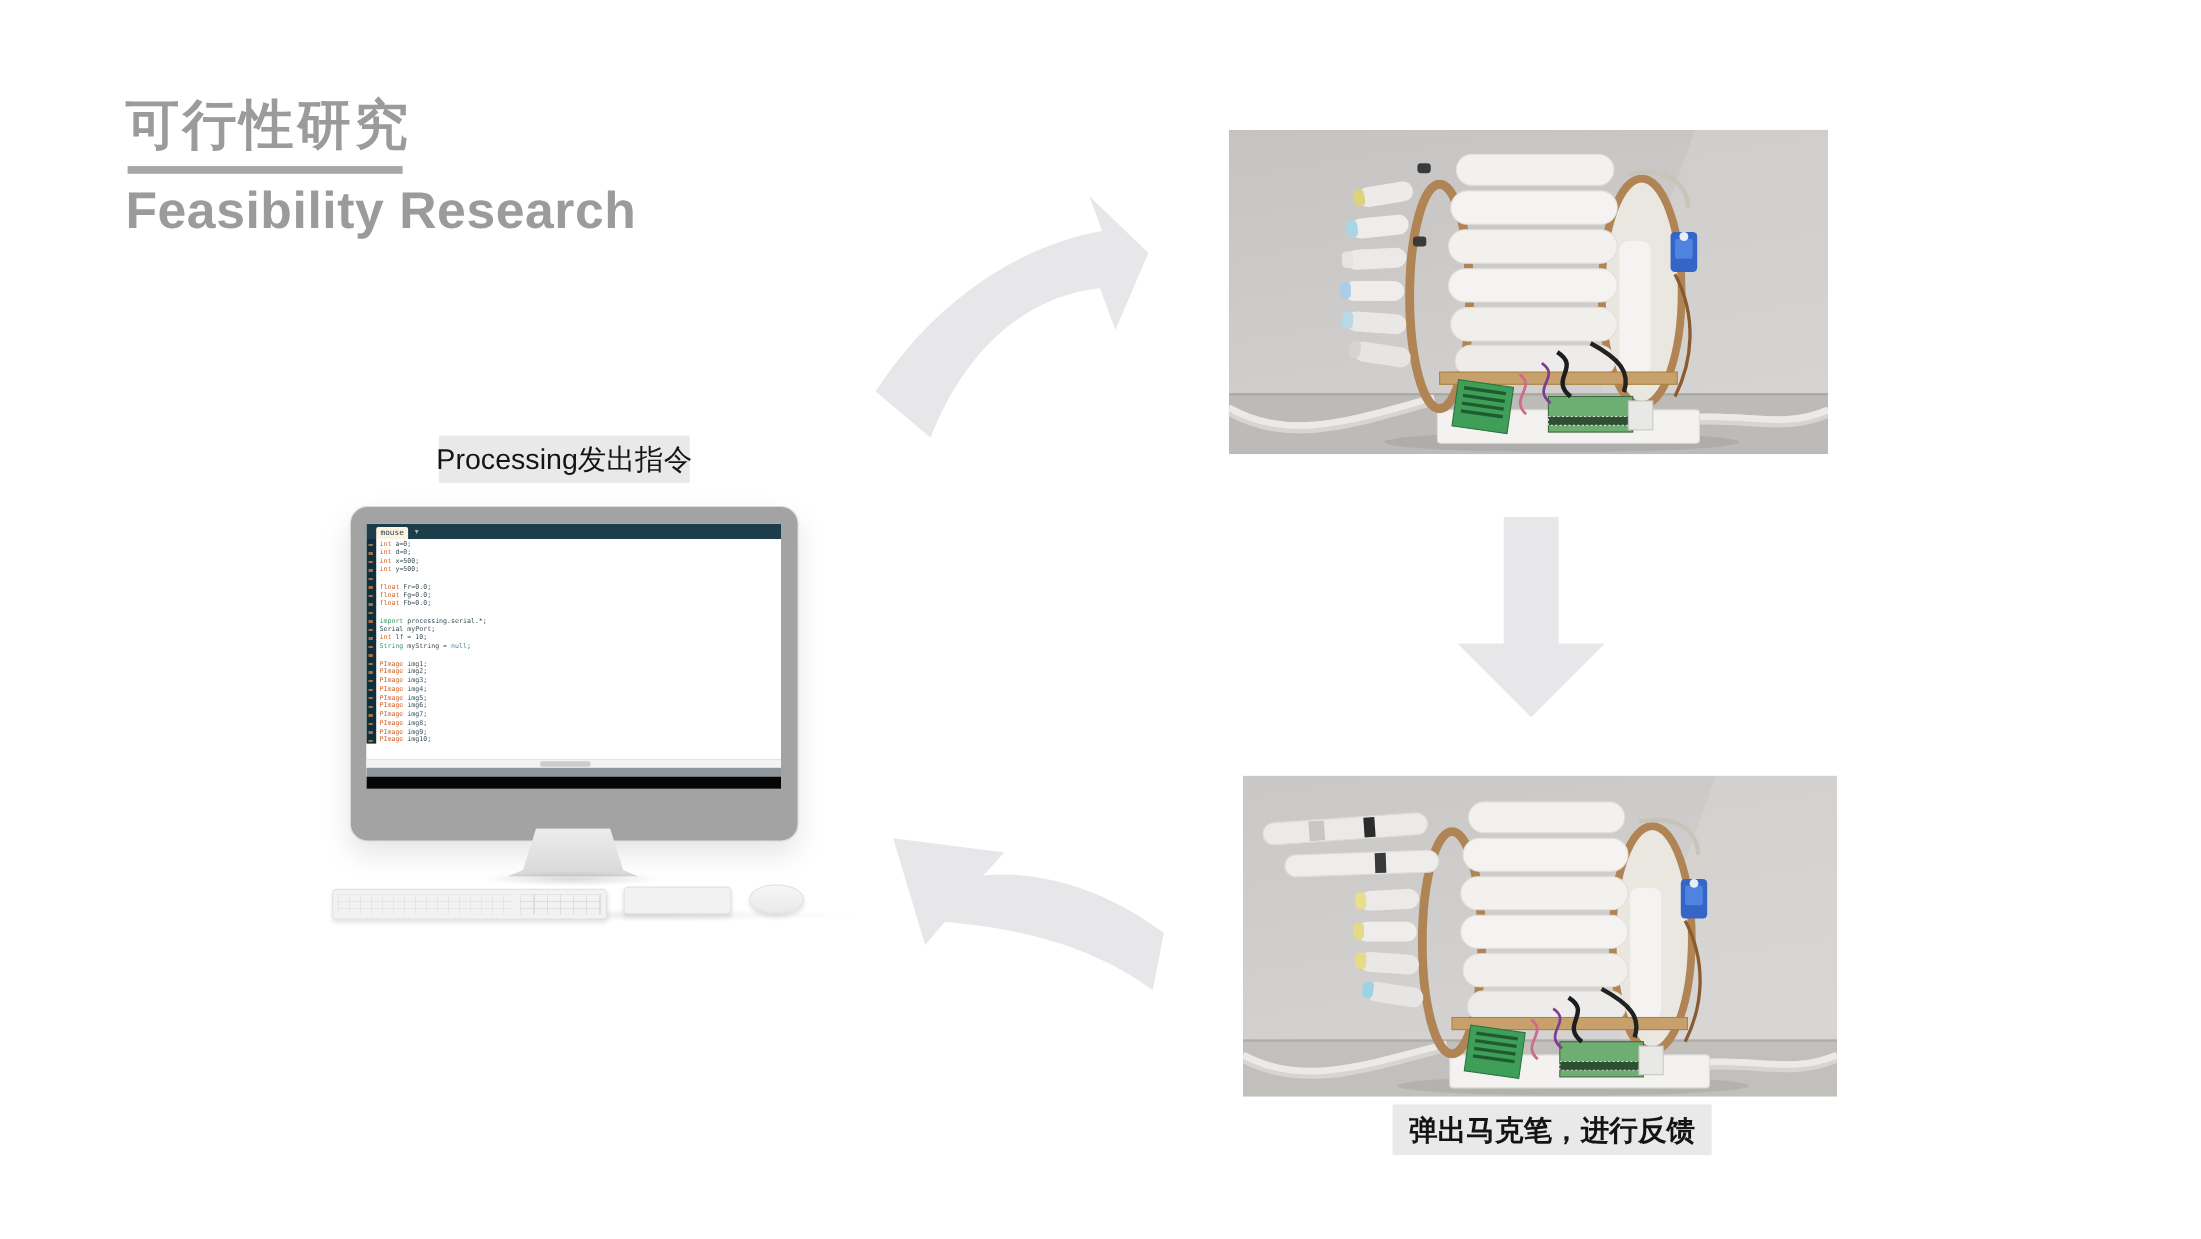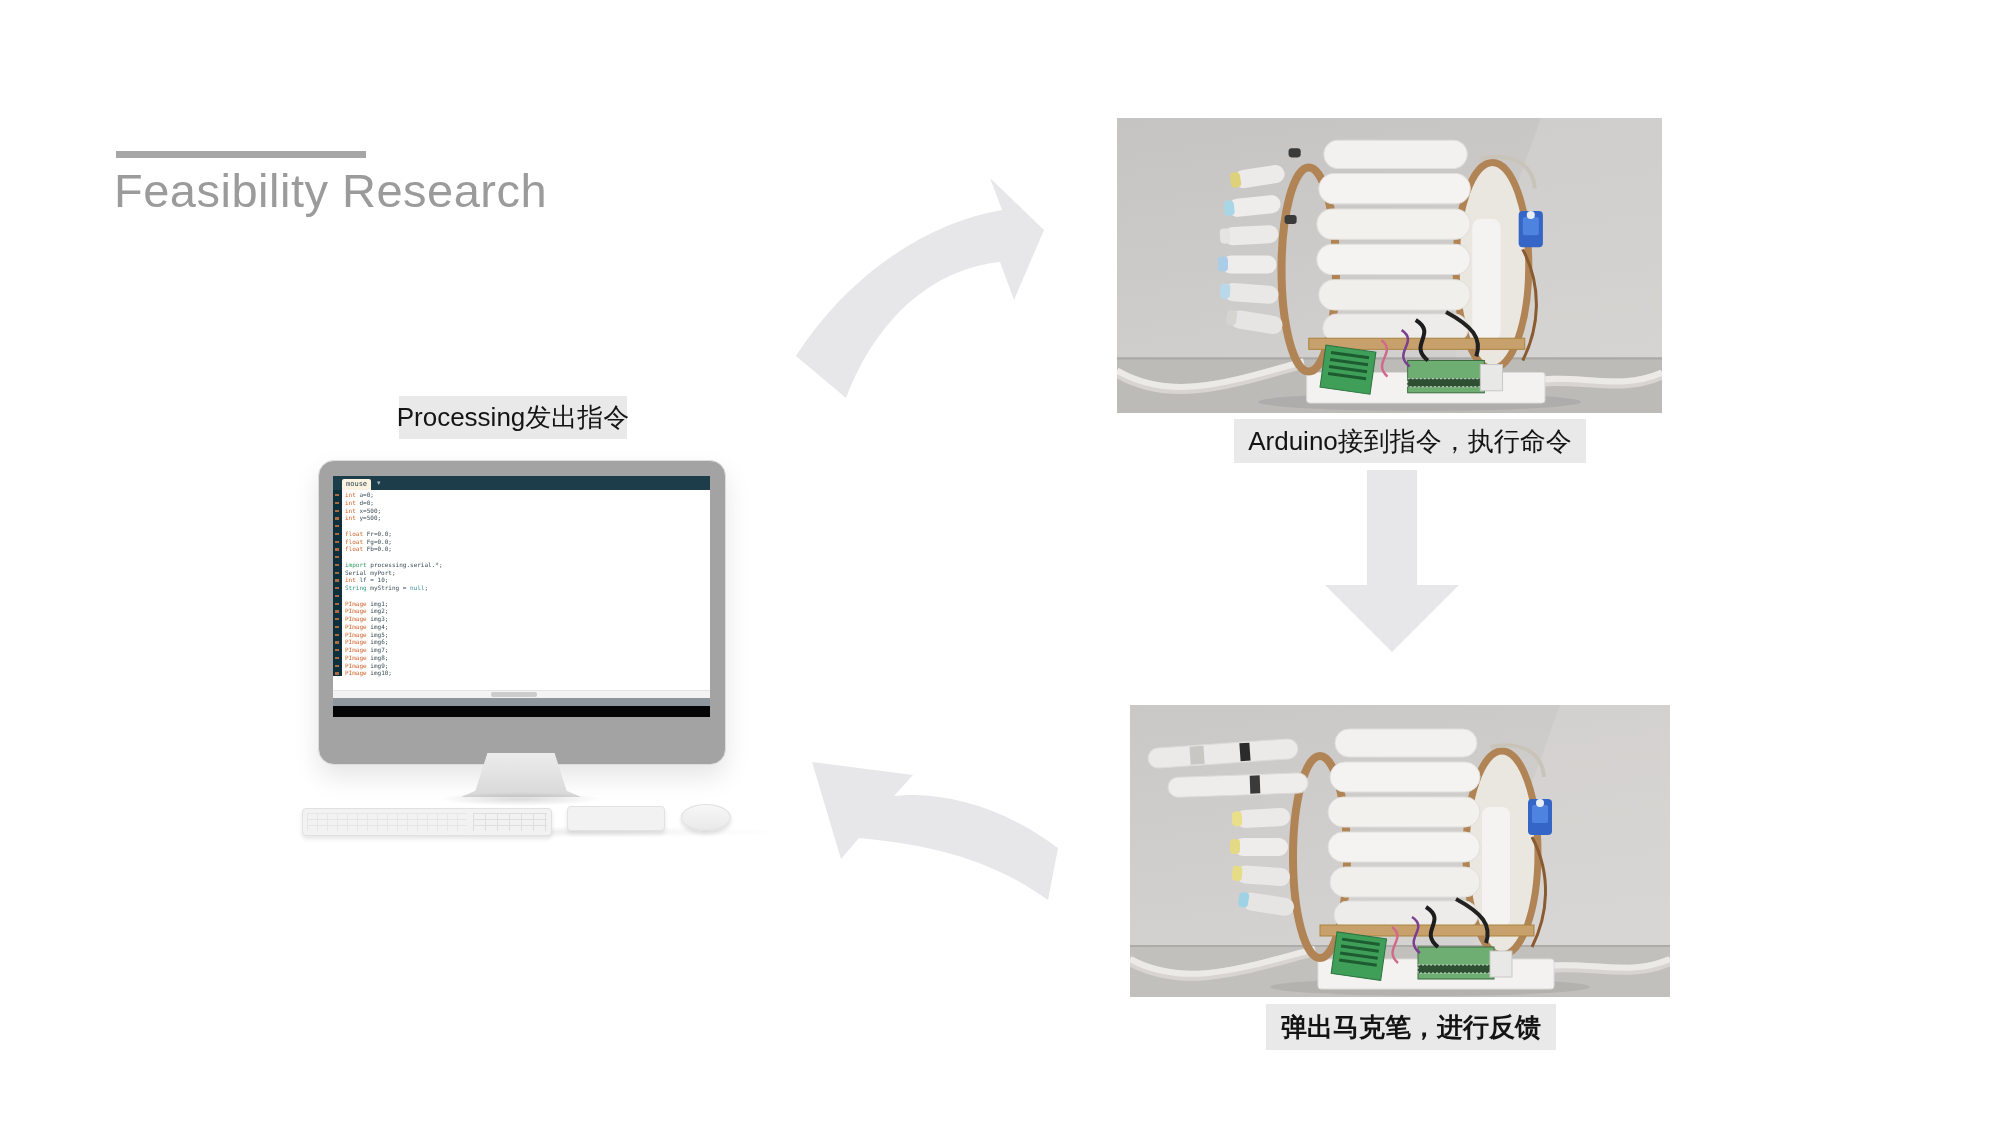--- a/index.html
+++ b/index.html
@@ -3,21 +3,21 @@
 <meta charset="utf-8">
 <style>
   html,body{margin:0;padding:0;background:#ffffff;}
   #stage{position:relative;width:2001px;height:1126px;background:#ffffff;overflow:hidden;
          font-family:"Liberation Sans","DejaVu Sans",sans-serif;}
 
   
   .title-zh{position:absolute;left:114px;top:86px;font-size:49px;font-weight:bold;
             color:#9b9b9b;letter-spacing:3px;line-height:1.15;}
   .title-underline{position:absolute;left:116px;top:151px;width:250px;height:7px;background:#a6a6a6;}
-  .title-en{position:absolute;left:114px;top:163px;font-size:47px;font-weight:normal;
+  .title-en{position:absolute;left:114px;top:163px;font-size:47px;font-weight:bold;
             color:#9b9b9b;letter-spacing:0.5px;}
 
   
   .cap{position:absolute;background:#e9e9e9;color:#141414;display:flex;align-items:center;
        justify-content:center;font-size:26px;white-space:nowrap;}
   .cap-proc{left:399px;top:396px;width:228px;height:43px;}
   .cap-ard {left:1234px;top:419px;width:352px;height:44px;}
   .cap-fb  {left:1266px;top:1004px;width:290px;height:46px;font-weight:bold;}
 
   
@@ -72,25 +72,25 @@
   .photo{position:absolute;overflow:hidden;}
   .photo svg{display:block;}
   .photo-top{left:1117px;top:118px;width:545px;height:295px;}
   .photo-bottom{left:1130px;top:705px;width:540px;height:292px;}
 </style>
 </head>
 <body>
 
 <div id="stage">
 
+  <div class="title-zh">可行性研究</div>
   <div class="title-underline"></div>
   <div class="title-en">Feasibility Research</div>
 
   <div class="cap cap-proc">Processing发出指令</div>
-  <div class="cap cap-ard">Arduino接到指令，执行命令</div>
   <div class="cap cap-fb">弹出马克笔，进行反馈</div>
 
   <svg class="arr" style="left:780px;top:170px;" width="280" height="240" viewBox="0 0 280 240">
     <path d="M16,186 C70,102 150,52 222,40 L210,8 L264,60 L234,130 L220,92 C160,98 100,140 66,228 Z"></path>
   </svg>
 
   <svg class="arr" style="left:1320px;top:470px;" width="145" height="185" viewBox="0 0 145 185">
     <rect x="47" y="0" width="50" height="116"></rect>
     <polygon points="5,115 139,115 72,182"></polygon>
   </svg>

